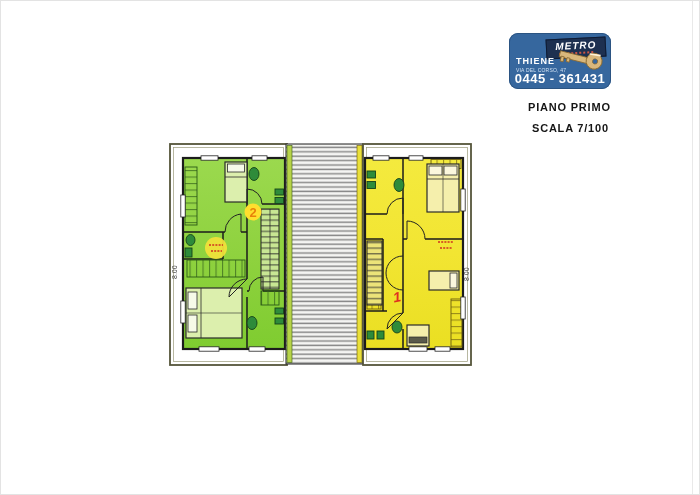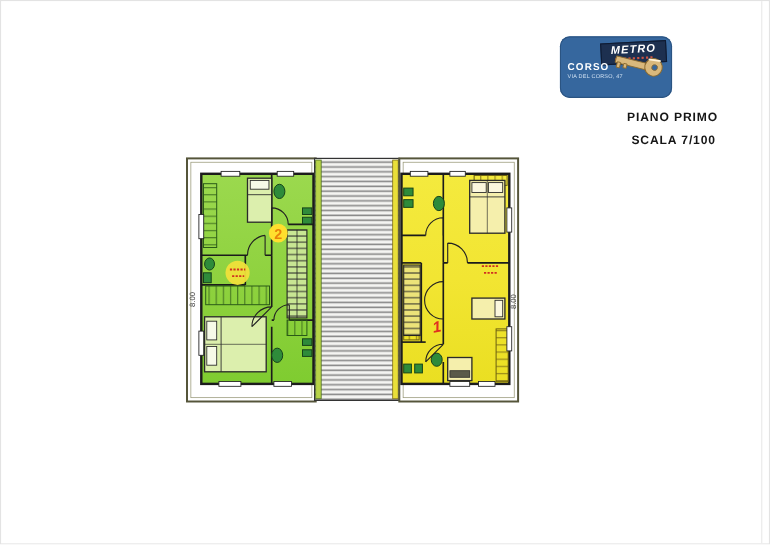--- a/index.html
+++ b/index.html
@@ -17,21 +17,21 @@
         letter-spacing:1px;line-height:13px;display:block;}
   .logo .plate .marks{display:block;margin:0 auto;width:34px;border-top:2px dotted #cc5544;height:0;}
   .logo .city{position:absolute;left:7px;top:23px;color:#ffffff;font-weight:bold;font-size:9px;
         letter-spacing:1px;}
   .logo .addr{position:absolute;left:7px;top:34px;color:#cfe0f2;font-size:5px;letter-spacing:.2px;}
   .logo .phone{position:absolute;left:0;right:0;bottom:3px;text-align:center;color:#ffffff;
         font-weight:bold;font-size:13px;letter-spacing:.5px;}
   .logo .key{position:absolute;right:4px;top:12px;}
 
   
-  .caption{position:absolute;color:#161616;font-weight:bold;font-size:11px;letter-spacing:.8px;margin-left:42px;}
+  .caption{position:absolute;color:#161616;font-weight:bold;font-size:11px;letter-spacing:.8px;}
   #floor-label{left:527px;top:100px;}
   #scale-label{left:531px;top:121px;}
 
   svg text{font-family:"Liberation Sans", sans-serif;}
 </style>
 </head>
 <body>
 
 <div id="page">
   <div id="scan-edge"></div>
@@ -44,22 +44,23 @@
     <svg class="key" width="52" height="30" viewBox="0 0 52 30">
       <g transform="rotate(14 26 15)">
         <rect x="4" y="11" width="30" height="6" fill="#D9B87C" stroke="#8a6a30" stroke-width="0.8"></rect>
         <rect x="6" y="16" width="3" height="5" fill="#D9B87C" stroke="#8a6a30" stroke-width="0.8"></rect>
         <rect x="12" y="16" width="3" height="4" fill="#D9B87C" stroke="#8a6a30" stroke-width="0.8"></rect>
         <circle cx="39" cy="13" r="8" fill="#D9B87C" stroke="#8a6a30" stroke-width="0.9"></circle>
         <circle cx="40" cy="13" r="2.6" fill="#36679E" stroke="#8a6a30" stroke-width="0.7"></circle>
         <path d="M33 7 L44 6" stroke="#fff2d8" stroke-width="1.6" fill="none"></path>
       </g>
     </svg>
-    <span class="city">CORSO</span>
+    <span class="city">THIENE</span>
     <span class="addr">VIA DEL CORSO, 47</span>
+    <span class="phone">0445 - 361431</span>
   </div>
 
   <div id="floor-label" class="caption">PIANO PRIMO</div>
   <div id="scale-label" class="caption">SCALA 7/100</div>
 
   <svg width="700" height="495" viewBox="0 0 700 495" style="position:absolute;left:0;top:0;">
     <defs>
       <linearGradient id="greenFill" x1="0" y1="0" x2="0" y2="1">
         <stop offset="0" stop-color="#9BD94E"></stop>
           <stop offset="0.5" stop-color="#8FD23F"></stop>

